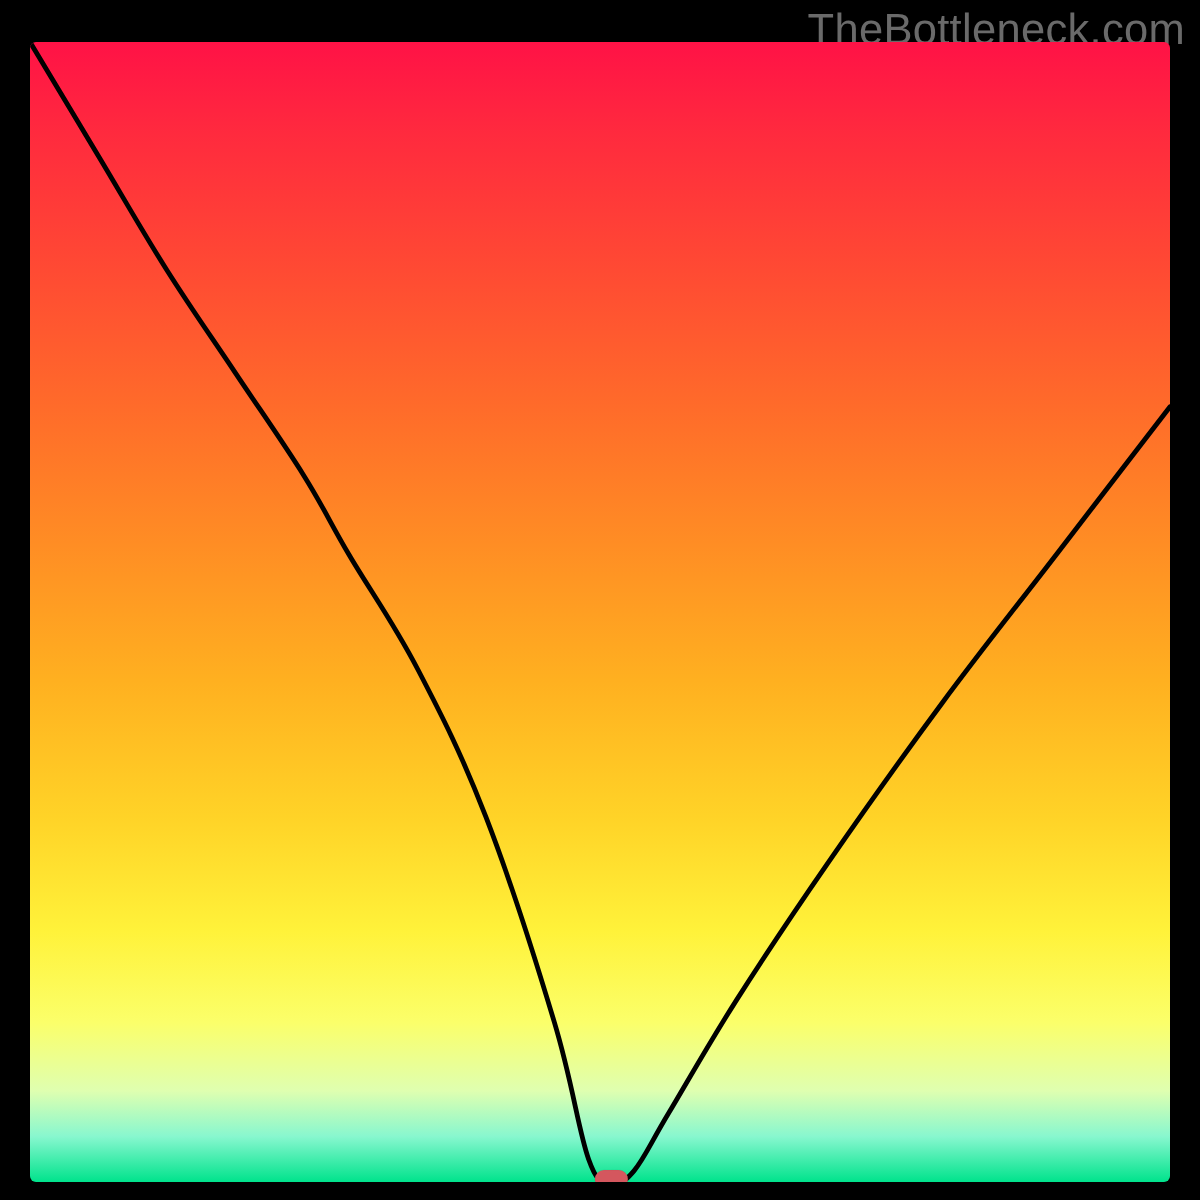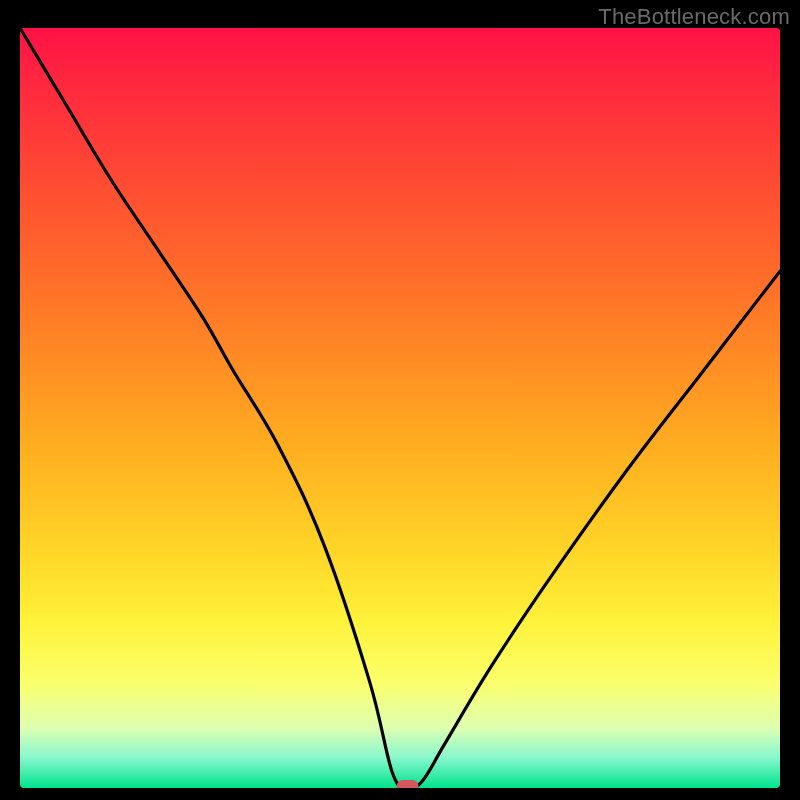--- a/index.html
+++ b/index.html
@@ -15,21 +15,21 @@
     position: relative;
     width: 800px;
     height: 800px;
     background: #000;
   }
   .watermark {
     position: absolute;
     top: 4px;
     right: 10px;
     color: #6a6a6a;
-    font-size: 22px;
+    font-size: 29px;
     font-weight: 500;
     letter-spacing: 0.2px;
     user-select: none;
   }
   .plot {
     position: absolute;
     left: 20px;
     top: 28px;
     width: 760px;
     height: 760px;

